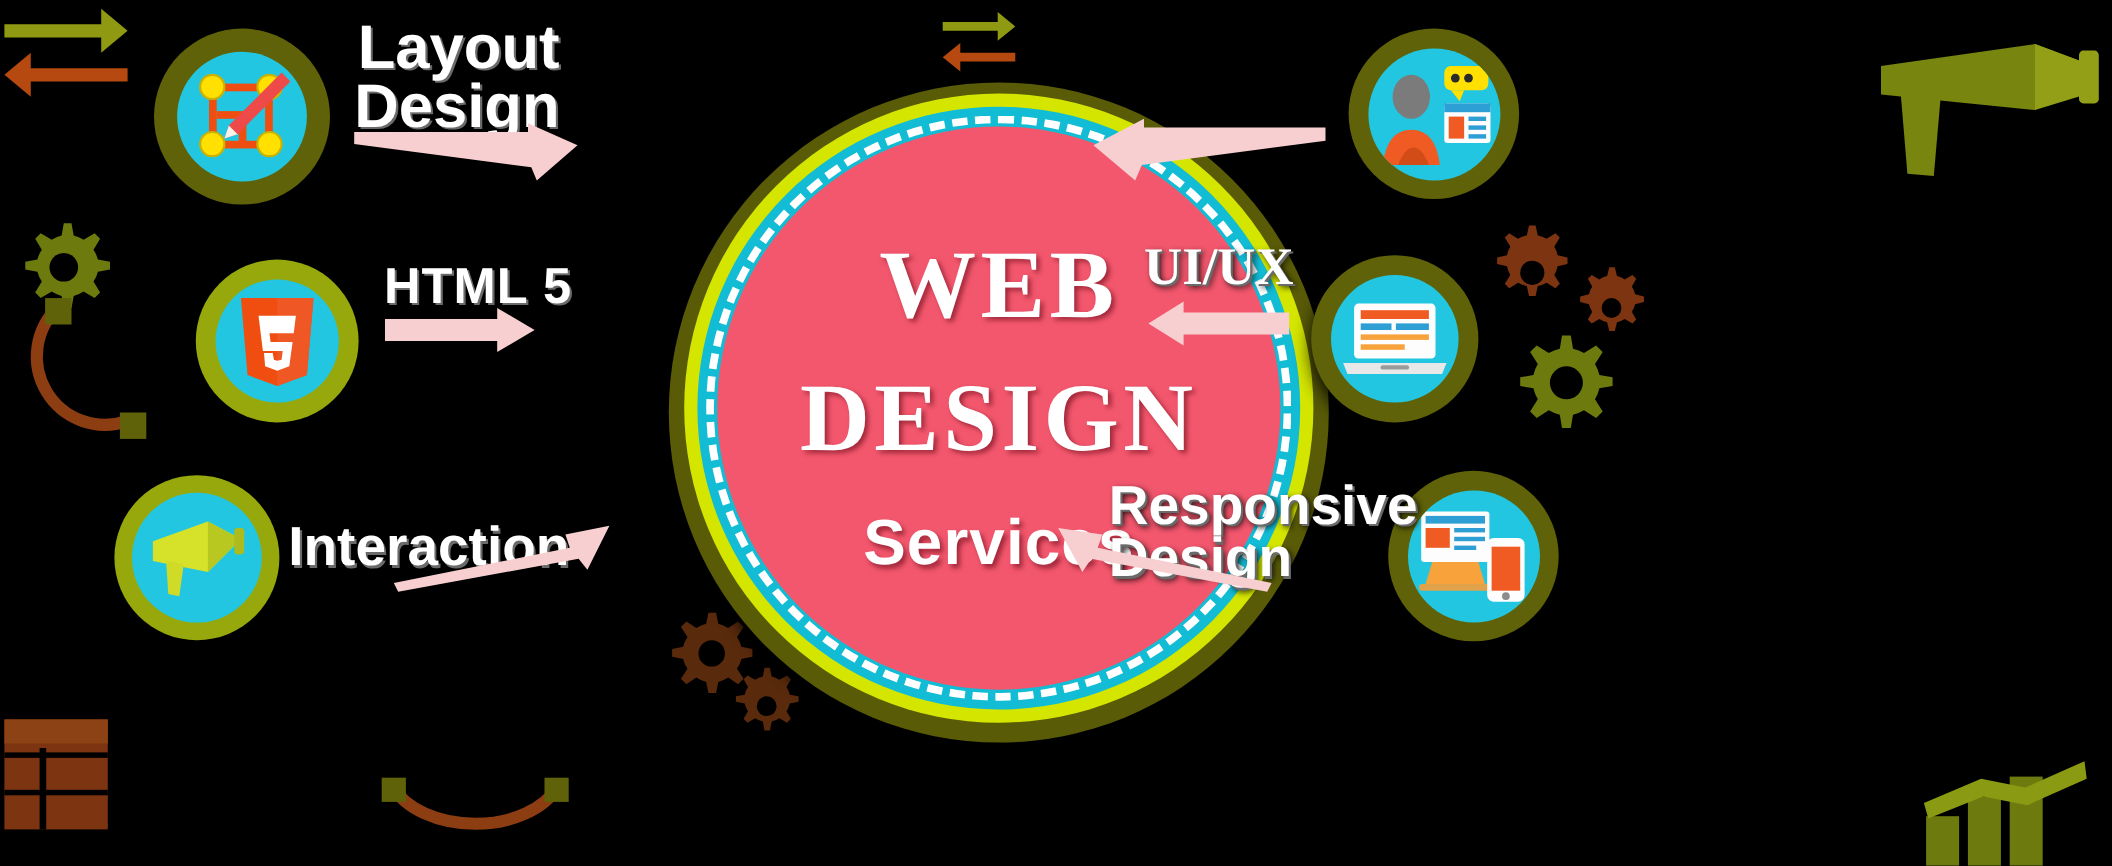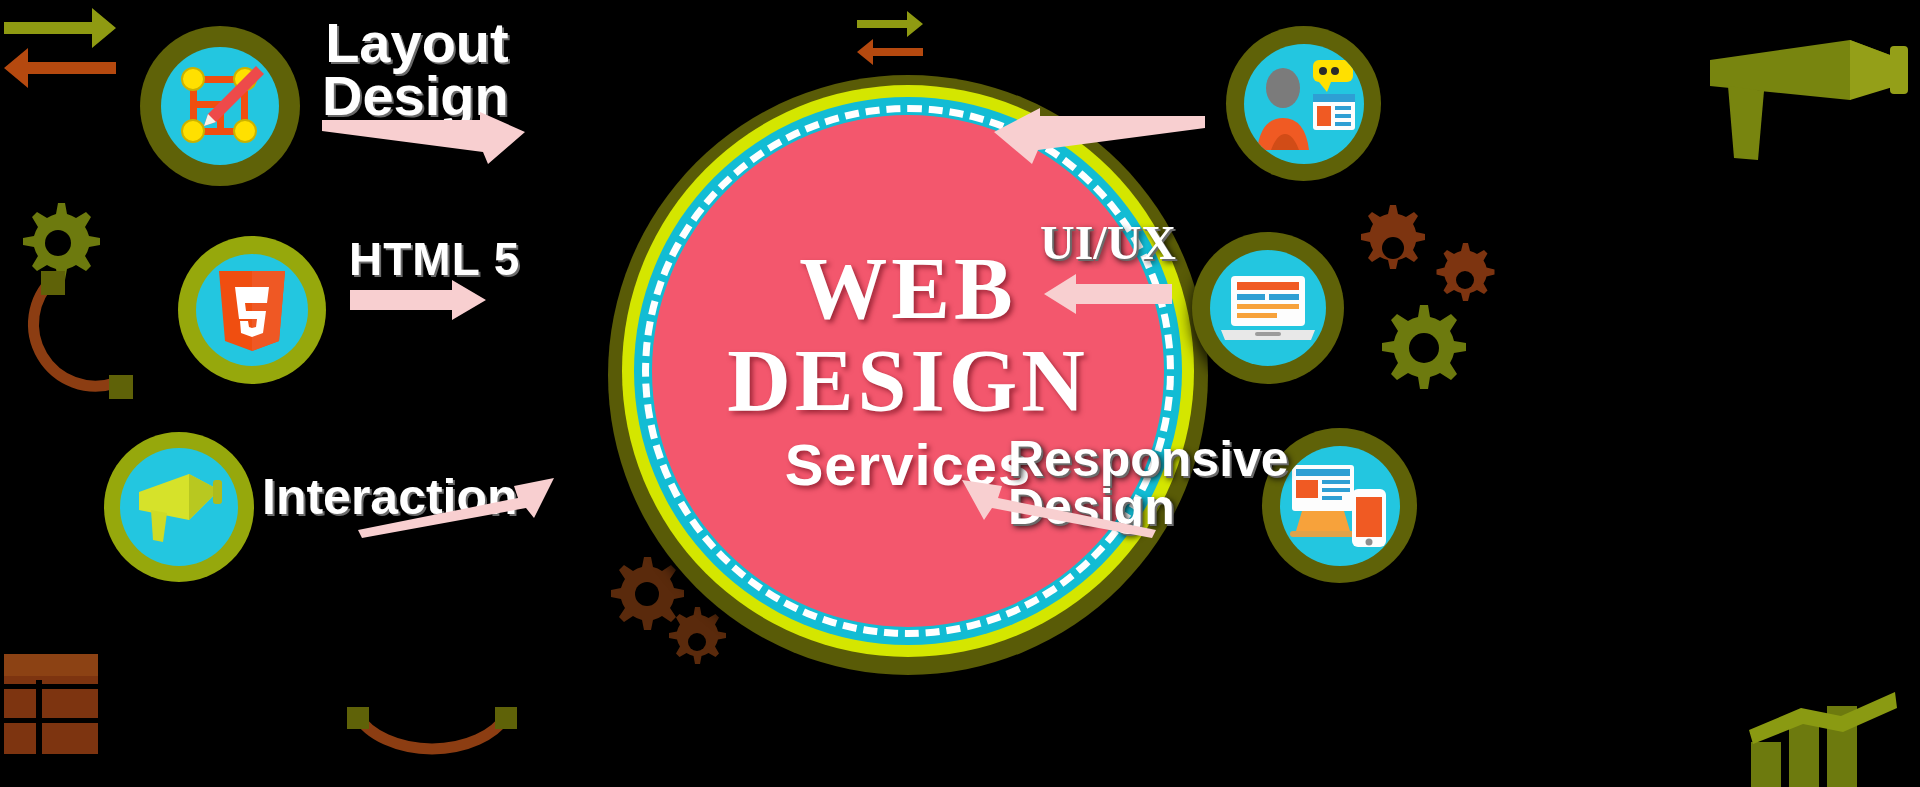--- a/index.html
+++ b/index.html
@@ -16,21 +16,21 @@
   .ring{position:absolute;border-radius:50%;}
   .ring-olive{left:0;top:0;width:600px;height:600px;background:#595b07;
               box-shadow:0 6px 14px rgba(0,0,0,.85);}
   .ring-lime{left:14px;top:10px;width:572px;height:572px;background:#d4e600;}
   .ring-cyan{left:26px;top:22px;width:548px;height:548px;background:#12bcd4;}
   .core{left:44px;top:40px;width:512px;height:512px;background:#f3576d;}
   .dashring{left:34px;top:30px;width:532px;height:532px;border-radius:50%;
             border:7px dashed #ffffff;box-sizing:border-box;}
   #hubtext{position:absolute;left:44px;top:40px;width:512px;height:512px;
            display:flex;flex-direction:column;align-items:center;justify-content:center;
-           text-align:center;}
+           text-align:center;gap:29px;}
   .t-web,.t-design{font-family:"Liberation Serif",serif;font-weight:700;color:#fff;
         letter-spacing:4px;line-height:1;text-shadow:3px 3px 5px rgba(90,0,15,.55);}
   .t-web{font-size:88px;margin-bottom:4px;}
   .t-design{font-size:88px;margin-bottom:6px;}
   .t-services{font-family:Liberation Sans, sans-serif;font-weight:700;font-size:58px;
         color:#fff;letter-spacing:1px;text-shadow:3px 3px 5px rgba(90,0,15,.55);}
 
   
   .bubble{position:absolute;border-radius:50%;background:#5f6208;
           box-shadow:0 7px 16px rgba(0,0,0,.9);

